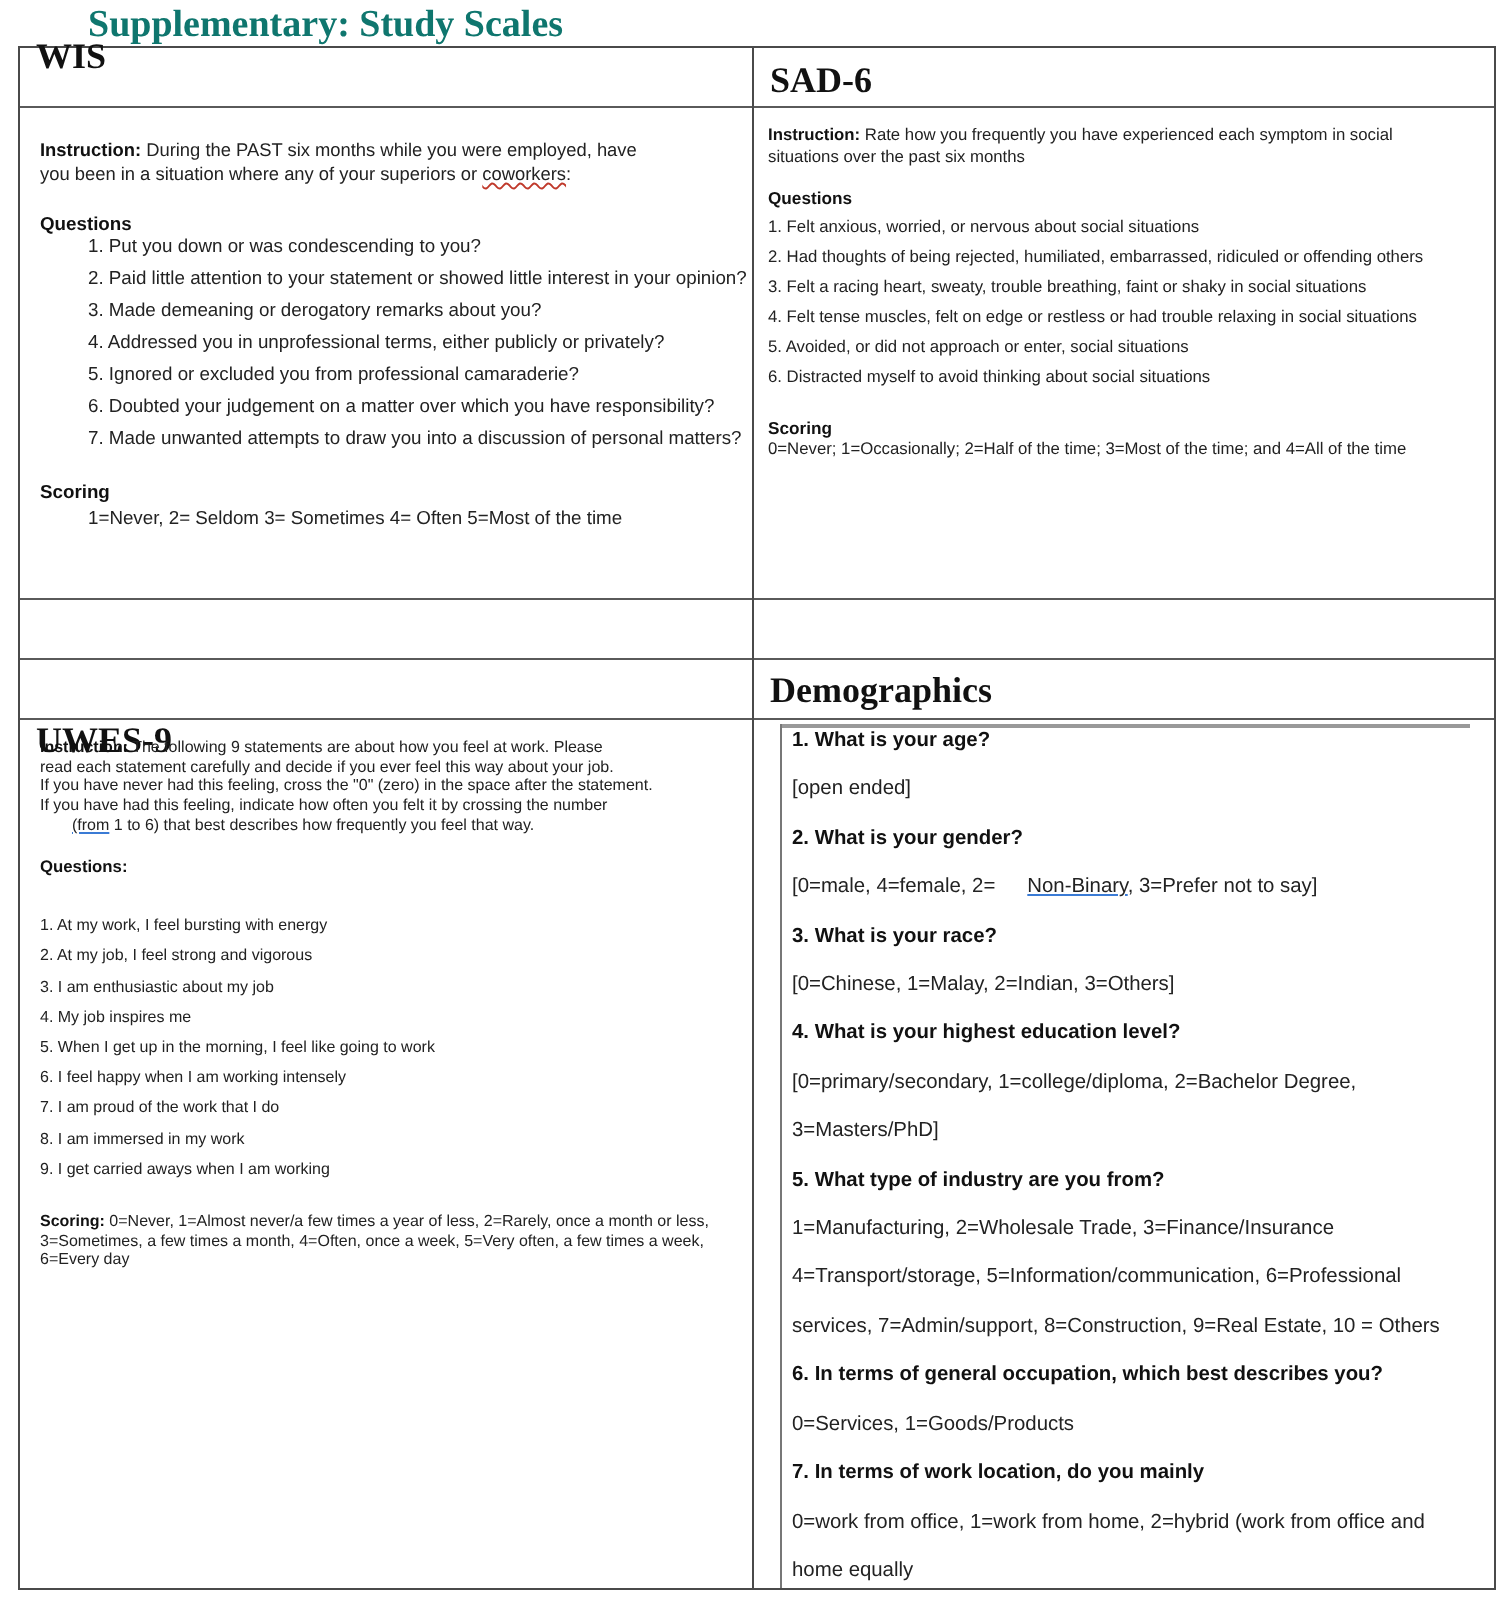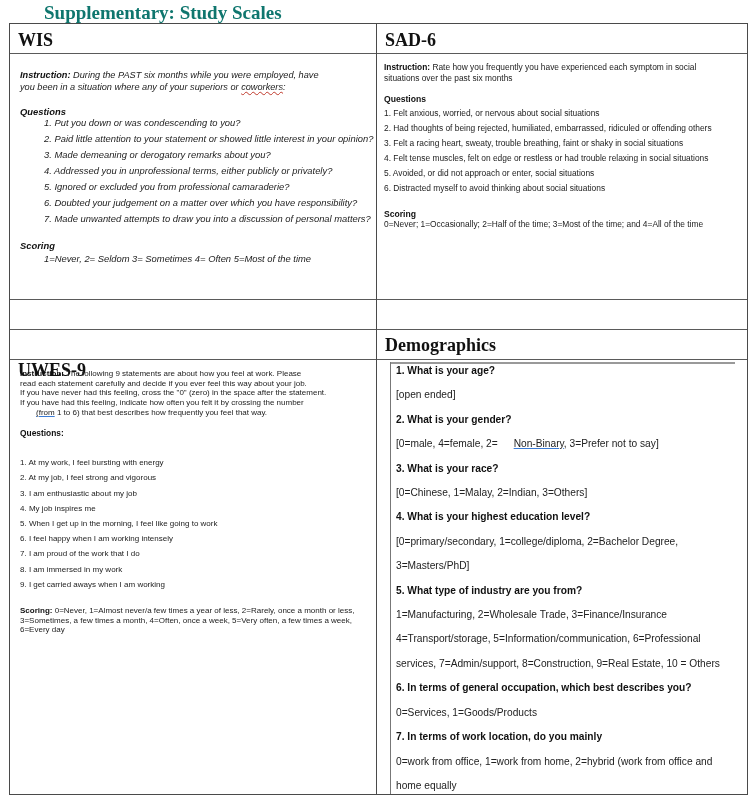--- a/index.html
+++ b/index.html
@@ -52,26 +52,26 @@
 <div class="doc-title">Supplementary: Study Scales</div>
 
 <div class="grid">
   <div class="hline" style="top:29px"></div>
   <div class="hline" style="top:275px"></div>
   <div class="hline" style="top:305px"></div>
   <div class="hline" style="top:335px"></div>
   <div class="vline"></div>
 </div>
 
-<div class="section-title" style="left:18px; top:30px;">WIS</div>
+<div class="section-title" style="left:18px; top:18px;">WIS</div>
 <div class="section-title" style="left:385px; top:30px;">SAD-6</div>
 <div class="section-title" style="left:18px; top:335px;margin-top:25px;">UWES-9</div>
 <div class="section-title" style="left:385px; top:335px;">Demographics</div>
 
-<div class="cell" id="wis" style="top:70px;font-style:italic;">
+<div class="cell" id="wis" style="top:70px;">
   <div style="font-size:9.2px; line-height:11.5px;">
     <b>Instruction:</b><span> During the PAST six months while you were employed, have</span><br>
     <span>you been in a situation where any of your superiors or </span><span class="squiggle">coworkers</span><span>:</span>
   </div>
   <div class="q-head" style="margin-top:13px;">Questions</div>
   <div style="margin-top:-2px;">
     <span class="q-item">1. Put you down or was condescending to you?</span>
     <span class="q-item">2. Paid little attention to your statement or showed little interest in your opinion?</span>
     <span class="q-item">3. Made demeaning or derogatory remarks about you?</span>
     <span class="q-item">4. Addressed you in unprofessional terms, either publicly or privately?</span>

